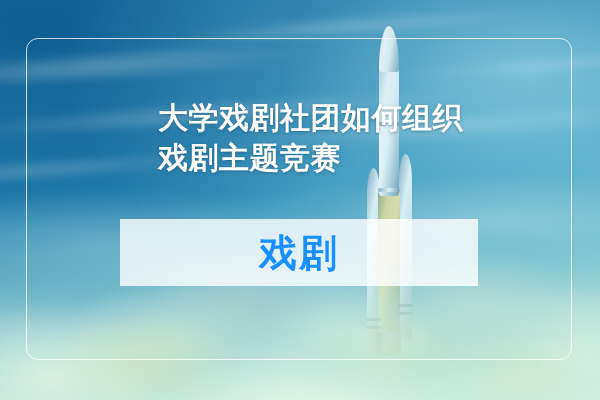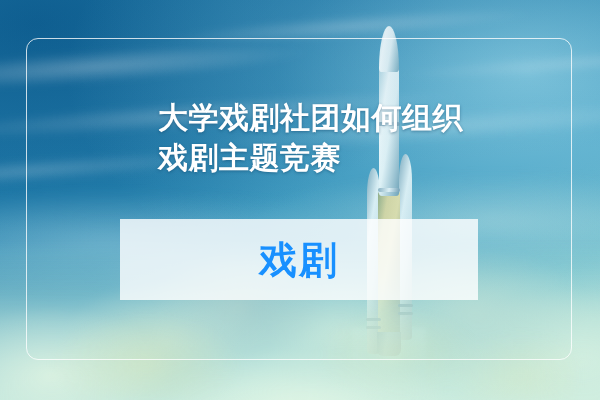--- a/index.html
+++ b/index.html
@@ -223,21 +223,21 @@
     text-shadow: 0 1px 3px rgba(10,60,95,0.45);
     white-space: normal;
   }
 
   
   .tag-bar {
     position: absolute;
     left: 120px;
     top: 219px;
     width: 358px;
-    height: 81px;
+    height: 67px;
     background: rgba(255,255,255,0.80);
     display: flex;
     align-items: center;
     justify-content: center;
     box-sizing: border-box;
   }
   .tag-label {
     font-size: 38px;
     line-height: 1;
     font-weight: 700;

